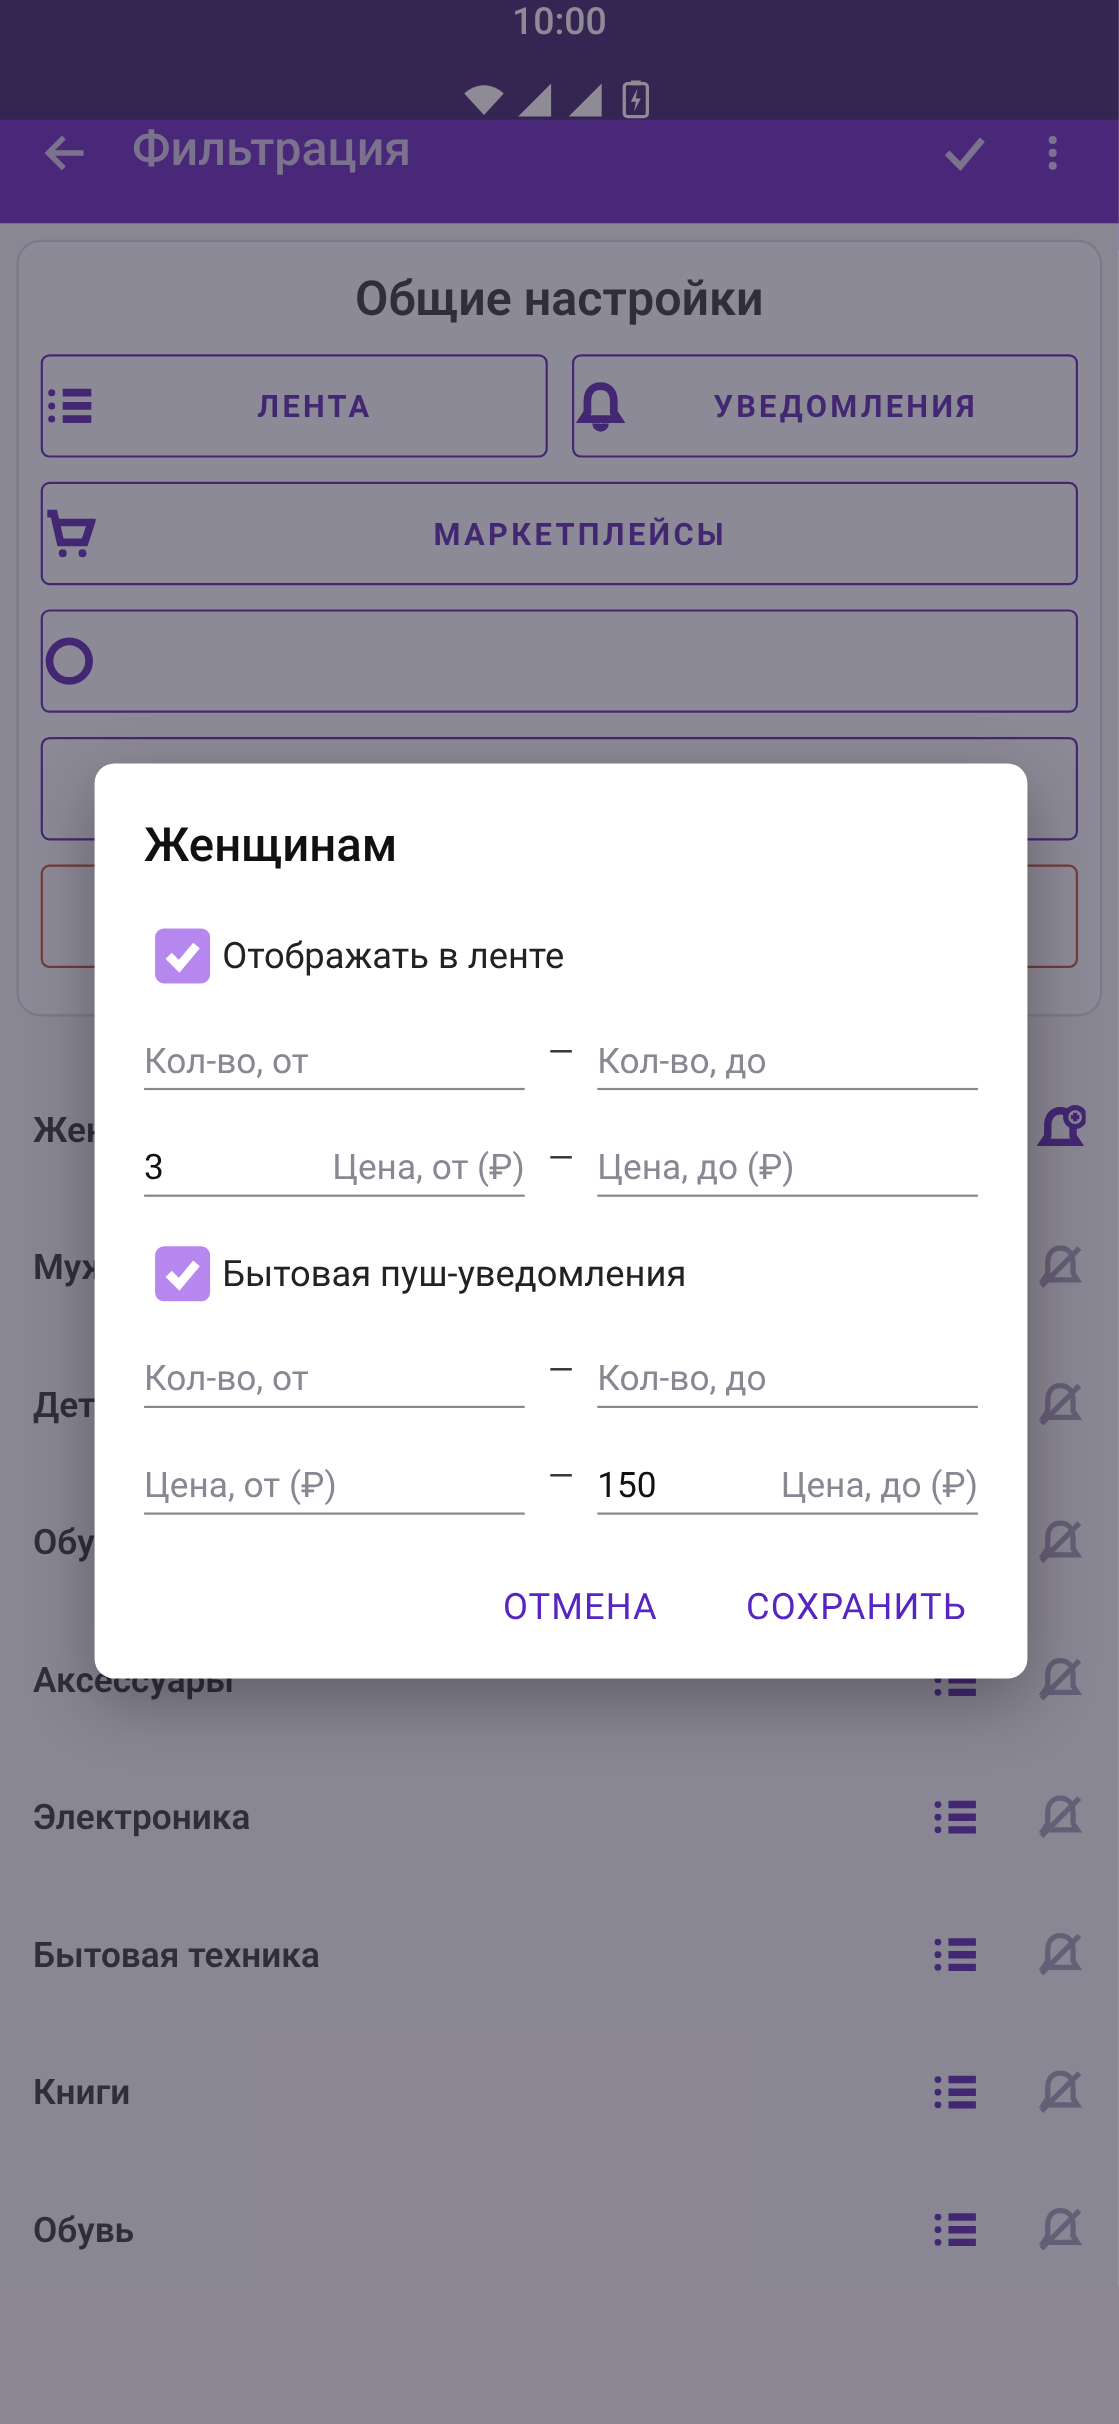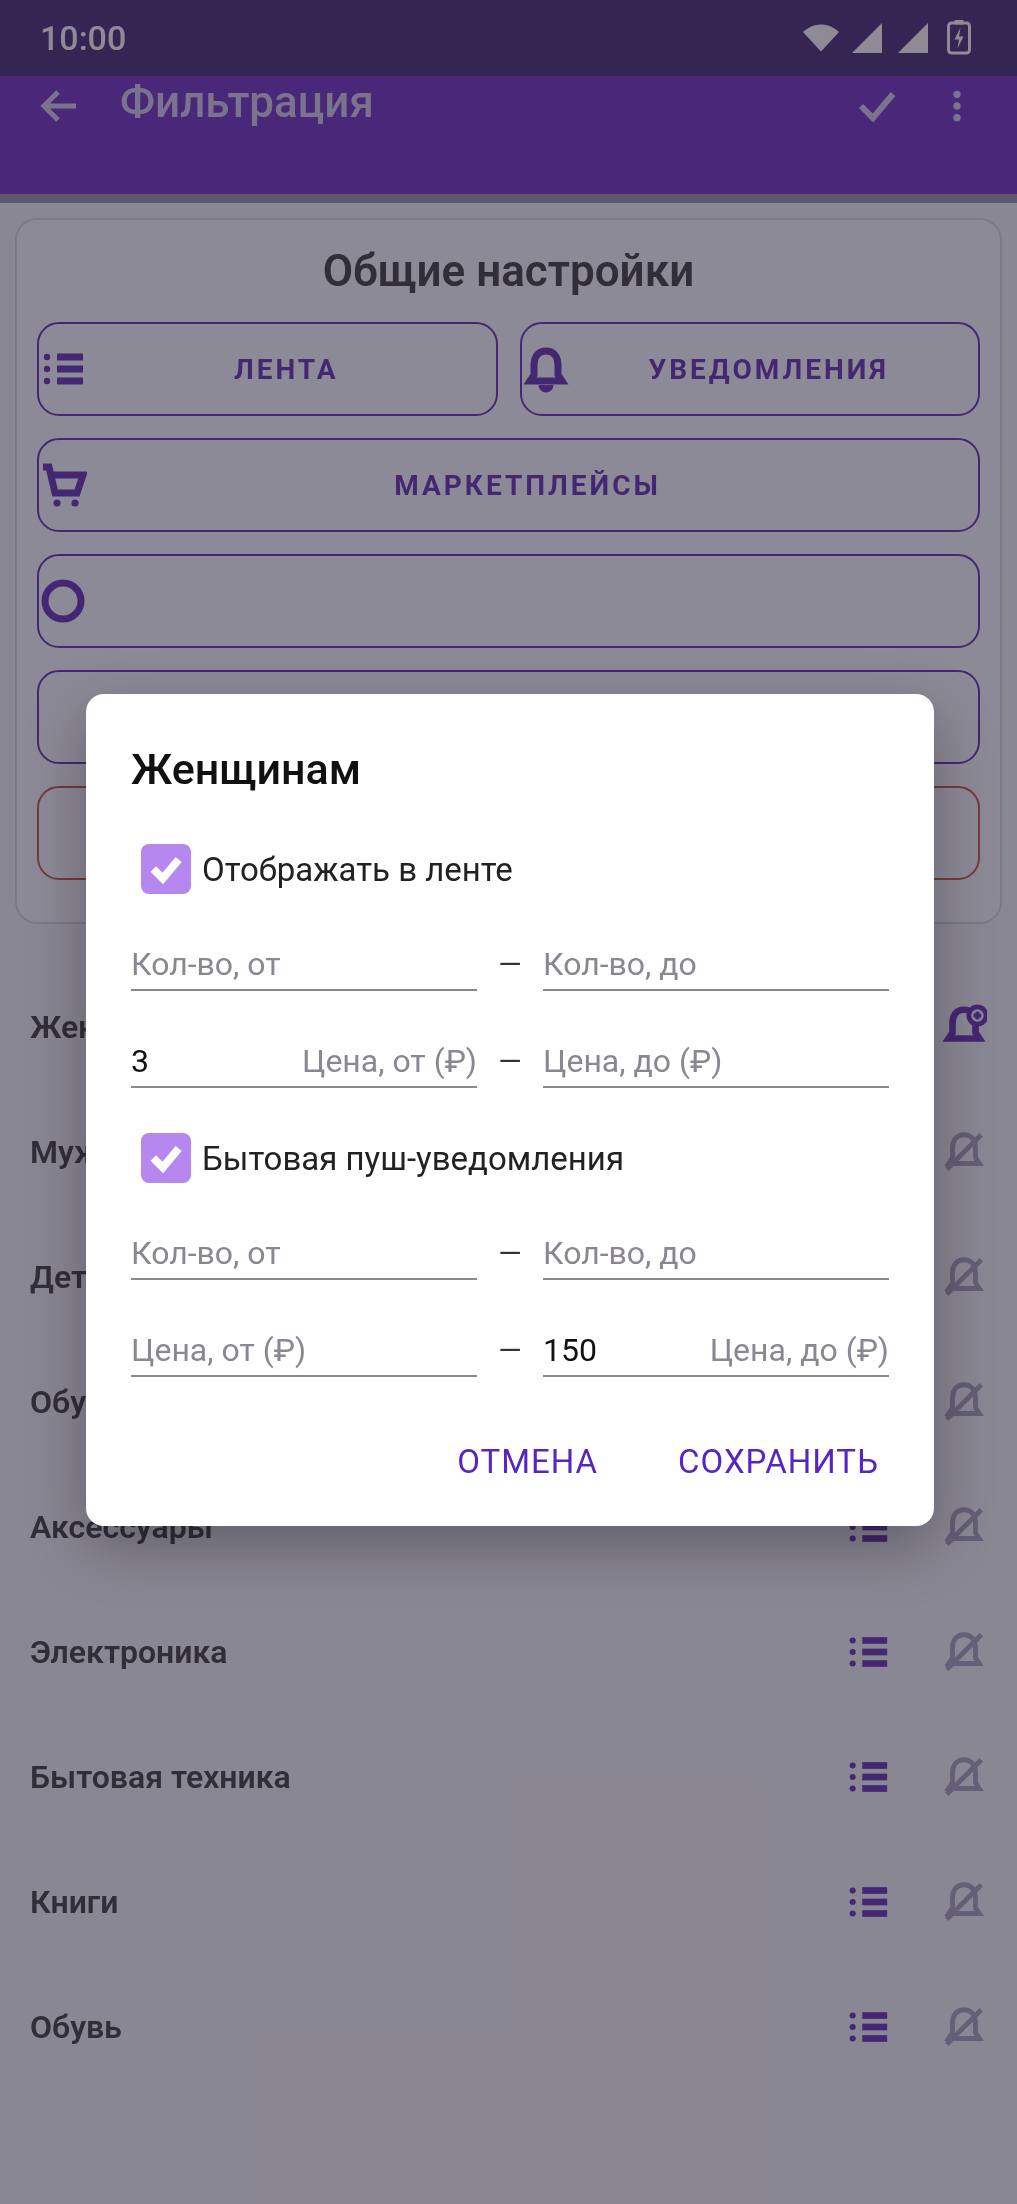--- a/index.html
+++ b/index.html
@@ -1,36 +1,36 @@
 <!DOCTYPE html>
 <html><head>
 <meta charset="utf-8">
 <style>
   * { box-sizing: border-box; margin: 0; padding: 0; }
   html, body { width: 1017px; height: 2204px; font-family: Roboto, Arial, sans-serif; overflow: hidden; }
   body { position: relative; background: #8a8896; }
 
   
-  .statusbar { height: 76px; background: #2a0c5c; display: flex; align-items: center; justify-content: space-between; padding: 0 40px; color: #fff; }
+  .statusbar { height: 109px; background: #2a0c5c; display: flex; align-items: center; justify-content: space-between; padding: 0 52px; color: #fff; flex-direction: column; }
   .statusbar .time { font-size: 34px; font-weight: 500; }
   .statusbar .icons { display: flex; align-items: center; gap: 10px; }
   .statusbar .icons svg { width: 36px; height: 36px; }
 
   
   .appbar { height: 118px; background: #5c15b8; display: flex; align-items: flex-start; padding: 0 30px; color: #e0d4f0; }
   .appbar .back { width: 60px; height: 60px; display:flex; align-items:center; justify-content:center; }
   .appbar .title { font-size: 44px; font-weight: 500; margin-left: 30px; flex: 1; color: #d2c3e8; }
   .appbar .action { width: 60px; height: 60px; display:flex; align-items:center; justify-content:center; margin-left: 20px; }
 
   
   .content { position: absolute; top: 203px; left: 0; right: 0; bottom: 0; background: #f5f5f7; padding: 15px; }
   .card { background: #fdfdfe; border: 2px solid #d5d2da; border-radius: 22px; padding: 25px 20px 20px; }
   .card-title { text-align: center; font-size: 44px; font-weight: 600; color: #222; margin-bottom: 25px; }
   .btnrow { display: flex; gap: 22px; margin-bottom: 22px; }
-  .obtn { flex: 1; border: 2.5px solid #4d12a6; border-radius: 22px; height: 94px; display: flex; align-items: center; justify-content: center; gap: 30px; color: #4d12a6; font-size: 28px; font-weight: 700; letter-spacing: 3px; }
+  .obtn { flex: 1; border: 2.5px solid #4d12a6; border-radius: 8px; height: 94px; display: flex; align-items: center; justify-content: center; gap: 30px; color: #4d12a6; font-size: 28px; font-weight: 700; letter-spacing: 3px; }
   .obtn svg { width: 48px; height: 48px; }
   .obtn.full { width: 100%; }
   .obtn .lab { flex: 1; text-align: center; padding-right: 40px; }
   .obtn.red { border-color: #c04020; color: #c04020; }
 
   .list { margin-top: 40px; }
   .row { display: flex; align-items: center; height: 125px; padding: 0 15px; }
   .row .rlabel { flex: 1; font-size: 32px; font-weight: 600; color: #222; }
   .row .ricons { display: flex; gap: 50px; align-items: center; }
   .row .ricons .ico { width: 46px; height: 46px; display:flex; align-items:center; justify-content:center; }
@@ -39,21 +39,21 @@
   .scrim { position: absolute; inset: 0; background: rgba(60,55,75,0.58); }
 
   
   .dialog { position: absolute; left: 86px; top: 694px; width: 848px; background: #fff; border-radius: 18px; padding: 50px 45px 30px; box-shadow: 0 20px 60px rgba(0,0,0,0.3); }
   .dialog .dtitle { font-size: 43px; font-weight: 500; color: #111; margin-bottom: 50px; }
   .chkrow { display: flex; align-items: center; gap: 11px; margin-bottom: 45px; margin-left: 10px; }
   .chkbox { width: 50px; height: 50px; background: #b787f0; border-radius: 8px; display:flex; align-items:center; justify-content:center; }
   .chkbox svg { width: 38px; height: 38px; stroke: #fff; stroke-width: 5; fill: none; }
   .chklabel { font-size: 33px; color: #222; }
 
-  .inprow { display: flex; align-items: flex-end; gap: 18px; margin-bottom: 45px; }
+  .inprow { display: flex; align-items: flex-start; gap: 18px; margin-bottom: 45px; }
   .inp { flex: 1; position: relative; border-bottom: 2px solid #888; height: 52px; display: flex; align-items: flex-end; padding-bottom: 6px; }
   .inp .val { font-size: 32px; color: #111; }
   .inp .ph { font-size: 32px; color: #8b8792; }
   .inp .ph-right { position: absolute; right: 0; bottom: 6px; font-size: 32px; color: #8b8792; }
   .dash { width: 30px; text-align:center; font-size: 30px; color: #333; padding-bottom: 10px; }
 
   .dlgactions { display: flex; justify-content: flex-end; gap: 60px; margin-top: 50px; }
   .dlgbtn { font-size: 33px; font-weight: 400; color: #5625c2; letter-spacing: 1px; padding: 15px 10px; }
 
   

